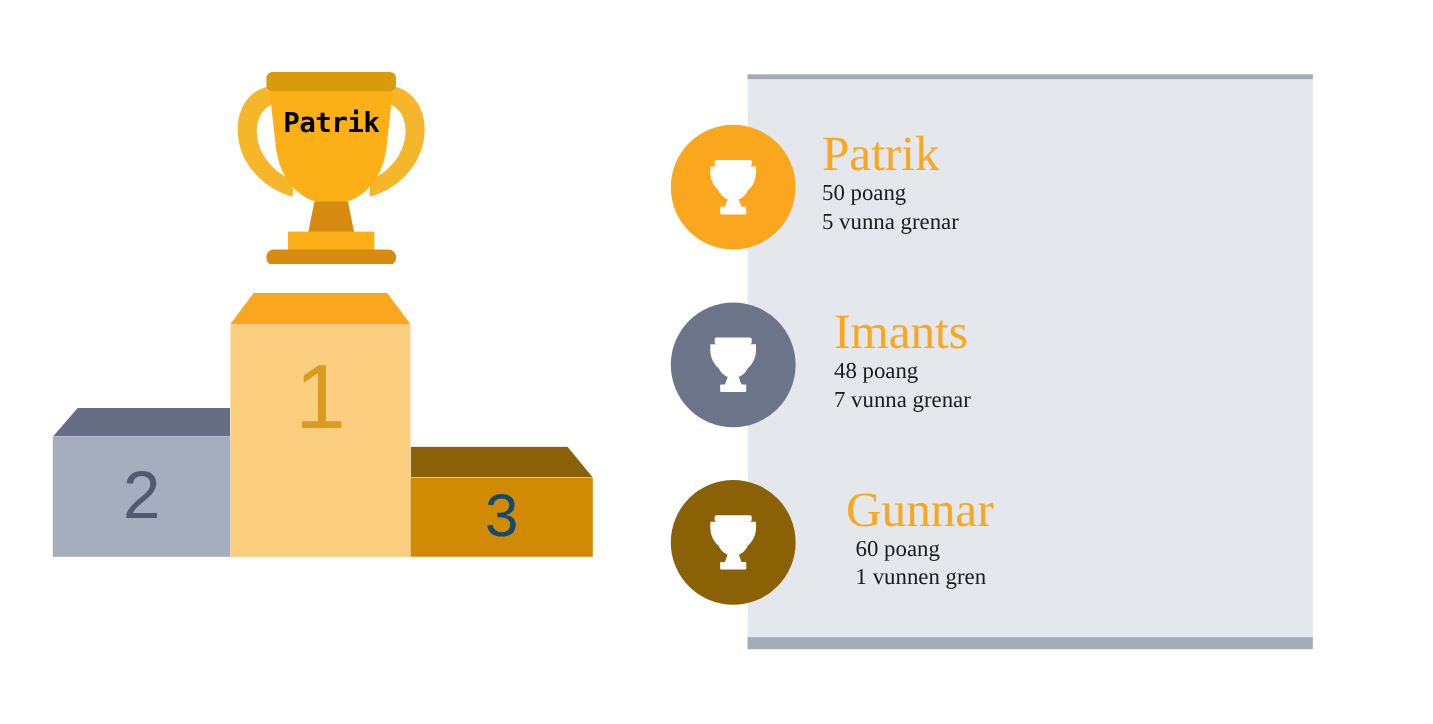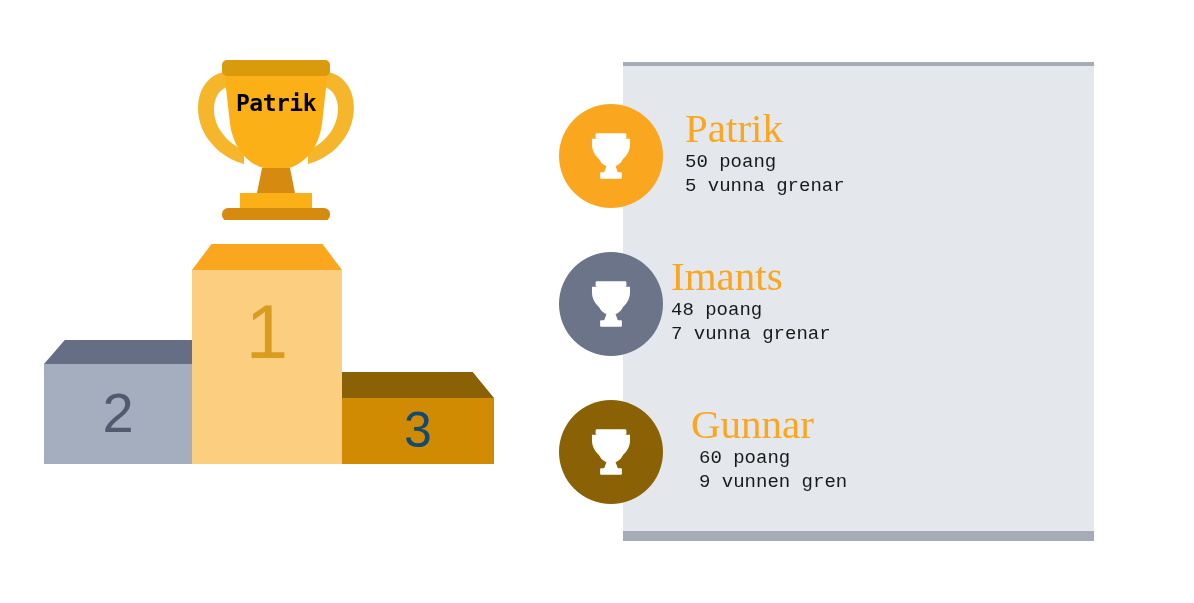--- a/index.html
+++ b/index.html
@@ -152,21 +152,21 @@
   .rank-entry {
     position: absolute;
     left: -64px;
     width: 440px;
     height: 104px;
     display: flex;
     align-items: flex-start;
   }
   #rank-entry-1 { top: 38px; }
   #rank-entry-2 { top: 186px; }
-  #rank-entry-3 { top: 334px; }
+  #rank-entry-3 { top: 334px; gap: 14px; }
 
   .rank-medal {
     flex: 0 0 auto;
     width: 104px;
     height: 104px;
     border-radius: 50%;
     display: flex;
     align-items: center;
     justify-content: center;
   }
@@ -180,27 +180,27 @@
     padding-top: 2px;
   }
   .rank-name {
     font-family: "Liberation Serif", "DejaVu Serif", serif;
     font-size: 41px;
     line-height: 44px;
     color: #FAA61F;
     white-space: nowrap;
   }
   .rank-stat {
-    font-family: Liberation Mono, monospace;
+    font-family: Liberation Serif, serif;
     font-size: 19px;
     line-height: 24px;
     color: #1A1A1A;
     white-space: nowrap;
   }
-  #rank-entry-2 .rank-info { margin-left: 8px; }
+  #rank-entry-2 .rank-info { margin-left: 32px; }
   #rank-entry-3 .rank-info { margin-left: 28px; }
   #rank-entry-3 .rank-stat { padding-left: 8px; }
 </style>
 </head>
 <body>
 
 <div id="podium-scene">
 
   <div id="trophy-graphic">
     <svg width="180" height="172" viewBox="0 0 180 172" xmlns="http://www.w3.org/2000/svg">
@@ -281,17 +281,17 @@
         <path d="M12 13 H18 V20 C18 27 21 32 25 34 L25 39 C17 36 11 28 11 19 V13 Z M52 13 H46 V20 C46 27 43 32 39 34 L39 39 C47 36 53 28 53 19 V13 Z" fill="#ffffff"></path>
         <path d="M17 10 H47 V26 C47 37 41 44 32 44 C23 44 17 37 17 26 Z" fill="#ffffff"></path>
         <rect x="15" y="7" width="34" height="6" rx="1.5" fill="#ffffff"></rect>
         <path d="M27 43 H37 L40 51 H24 Z" fill="#ffffff"></path>
         <rect x="20" y="50" width="24" height="7" rx="1" fill="#ffffff"></rect>
       </svg>
     </div>
     <div class="rank-info">
       <div class="rank-name">Gunnar</div>
       <div class="rank-stat">60 poang</div>
-      <div class="rank-stat">9 vunnen gren</div>
+      <div class="rank-stat">1 vunnen gren</div>
     </div>
   </div>
 
 </div>
 
 </body></html>

